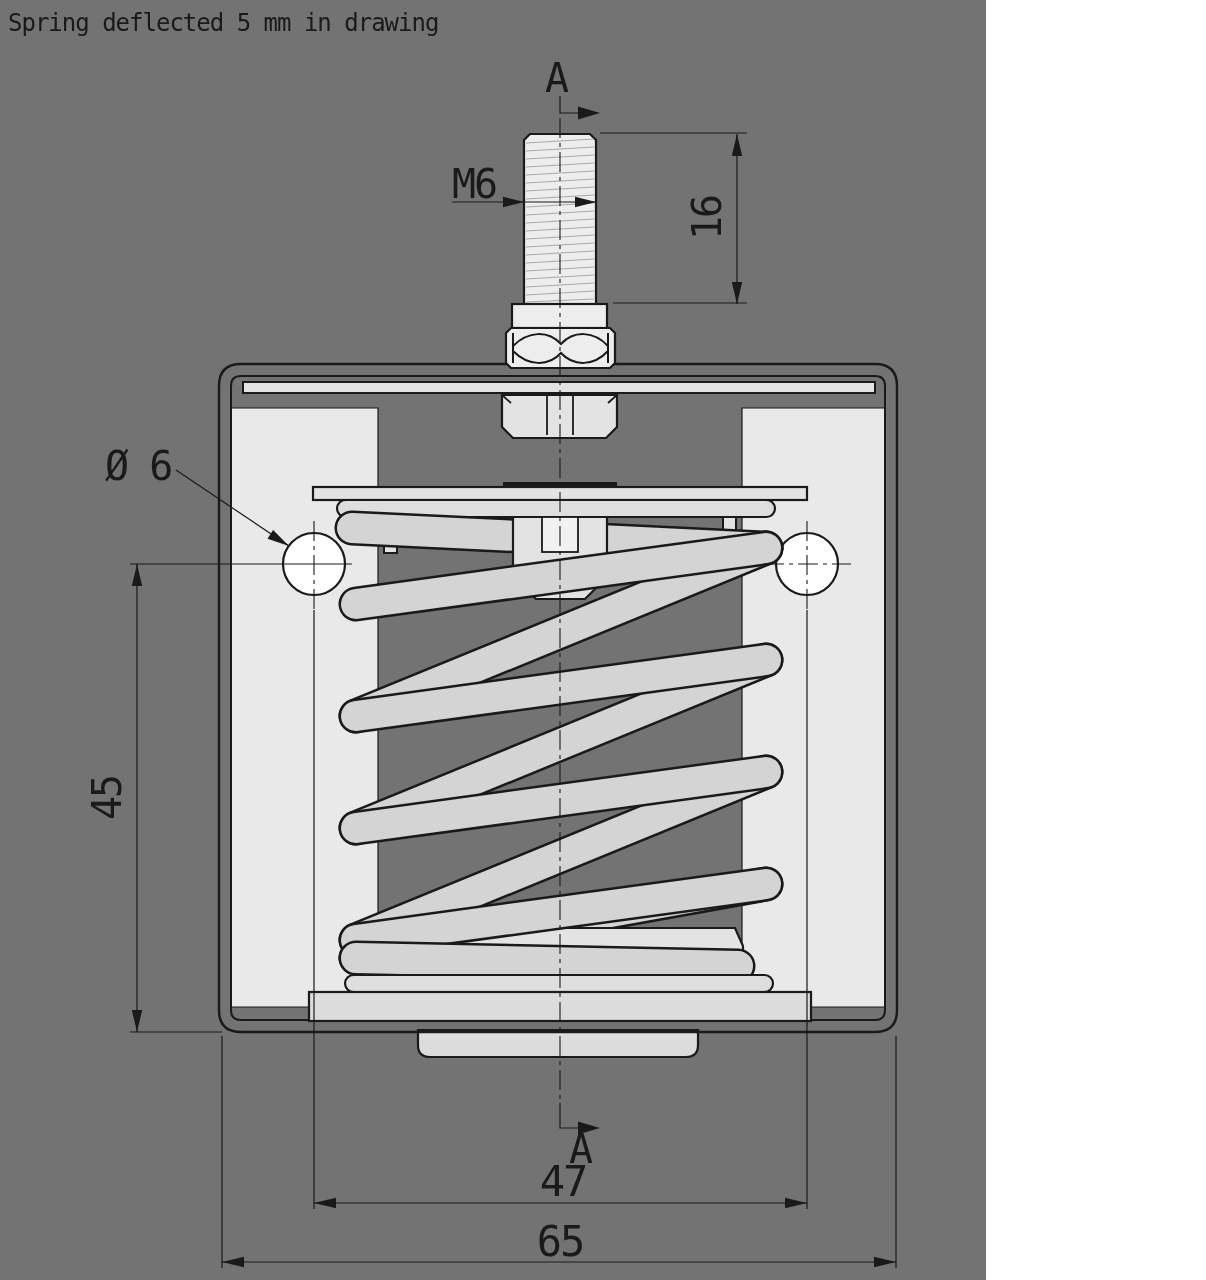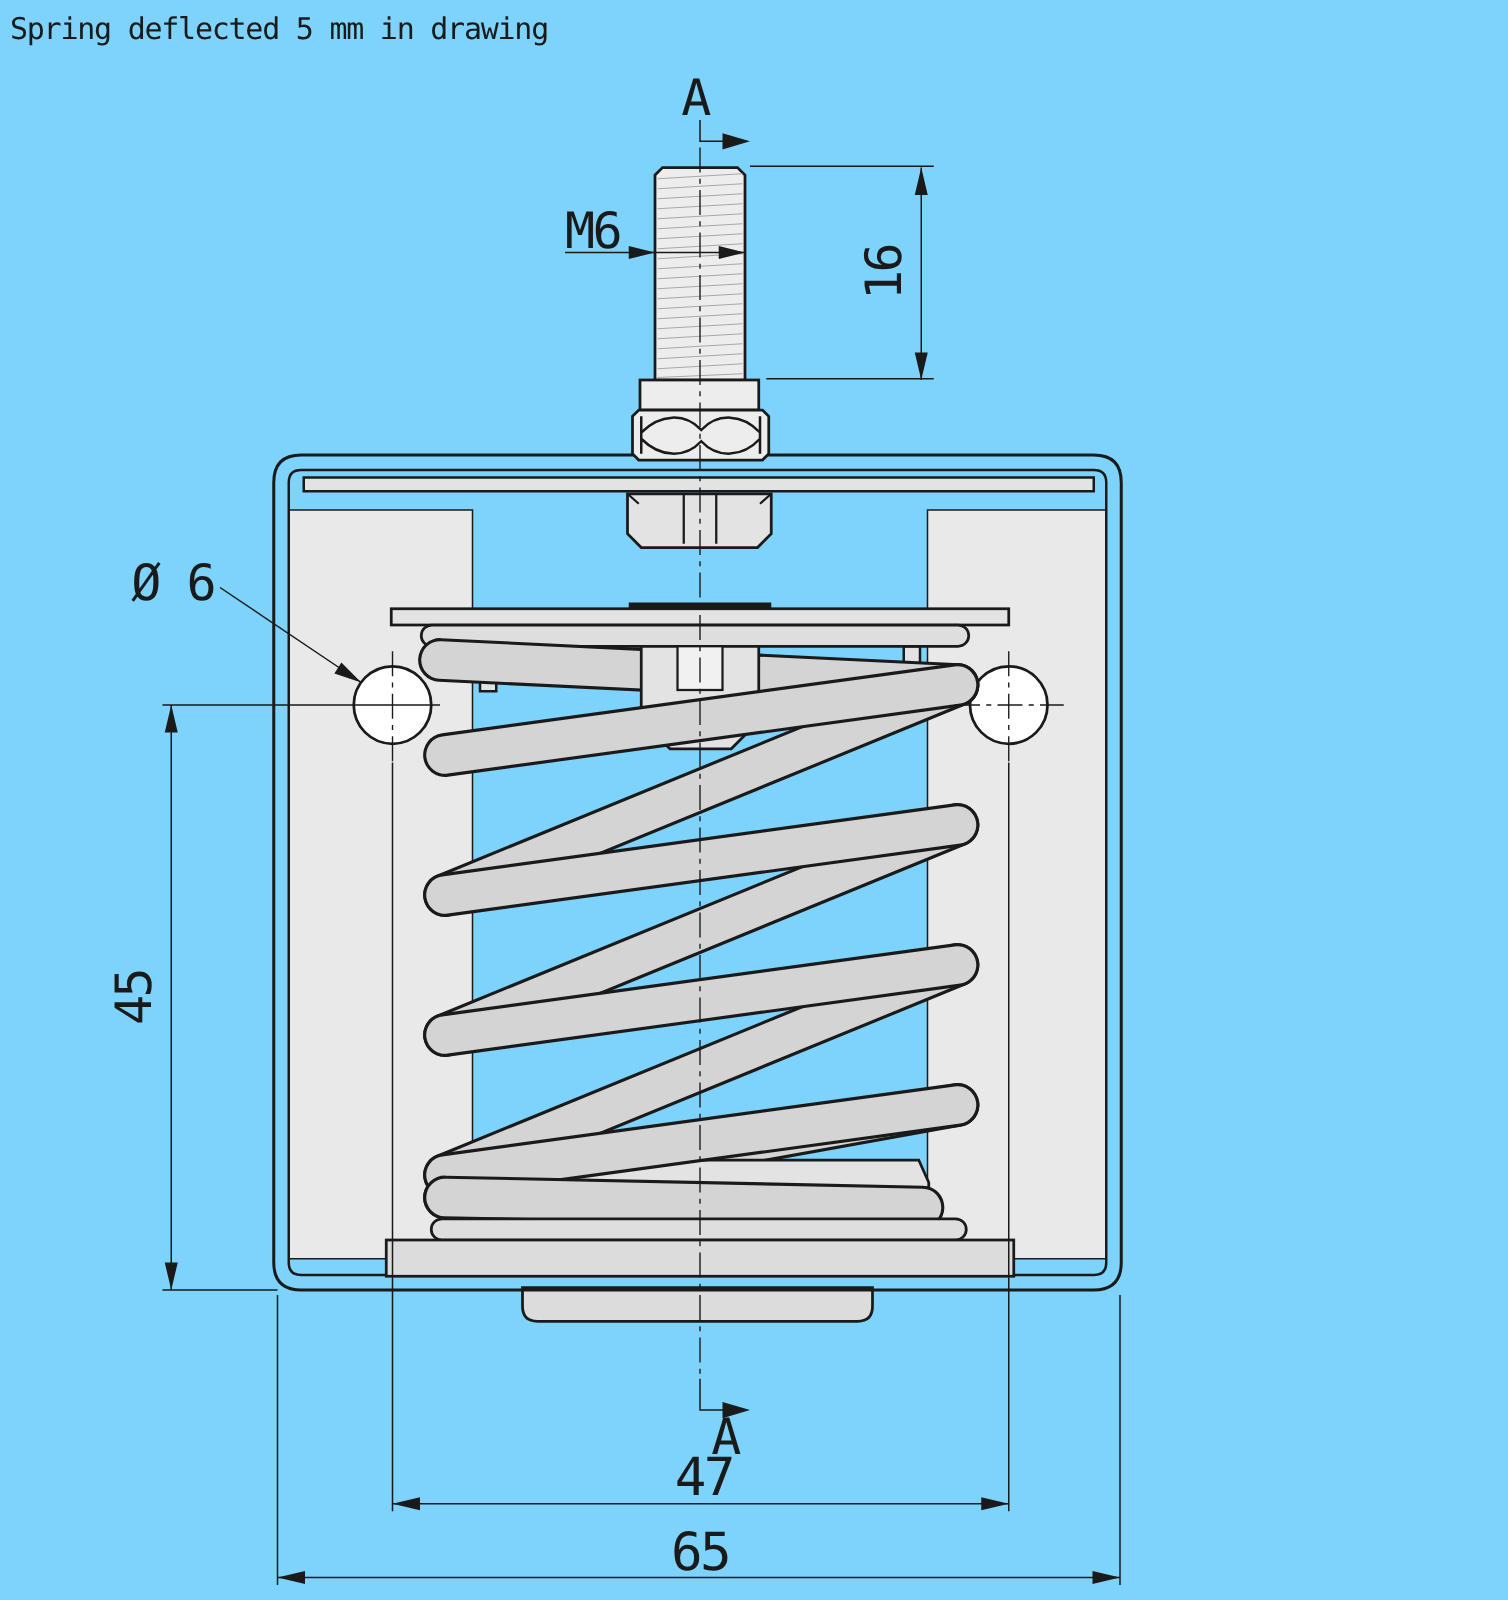--- a/index.html
+++ b/index.html
@@ -1,16 +1,16 @@
 <!DOCTYPE html>
 <html style="--line: #1a1a1a; --panel: #e9e9e9; --plate: #e3e3e3; --wire: #d4d4d4; --stud: #ededed;"><head>
 <meta charset="utf-8">
 <style>
   html,body{margin:0;padding:0;background:#fff;}
-  #canvas{position:relative;width:1206px;height:1280px;background:#7dd3fc;overflow:hidden;}
+  #canvas{position:relative;width:986px;height:1280px;background:#737373;overflow:hidden;}
   svg{position:absolute;left:0;top:0;}
   .t{font-family:"DejaVu Sans Mono","Liberation Mono",monospace;fill:var(--line,#1a1a1a);}
   .t-title{font-size:24px;letter-spacing:-1px;}
   .t-dim{font-size:40px;letter-spacing:-2px;}
   .t-dim-lg{font-size:42px;letter-spacing:-2px;}
   .ol{stroke:var(--line,#1a1a1a);}
   .thin{stroke:var(--line,#1a1a1a);stroke-width:1.2;fill:none;}
   .dashdot{stroke:var(--line,#1a1a1a);stroke-width:1.1;fill:none;stroke-dasharray:20 5 4 5;}
   .ink{fill:var(--line,#1a1a1a);stroke:none;}
   .f-panel{fill:var(--panel,#e9e9e9);}

